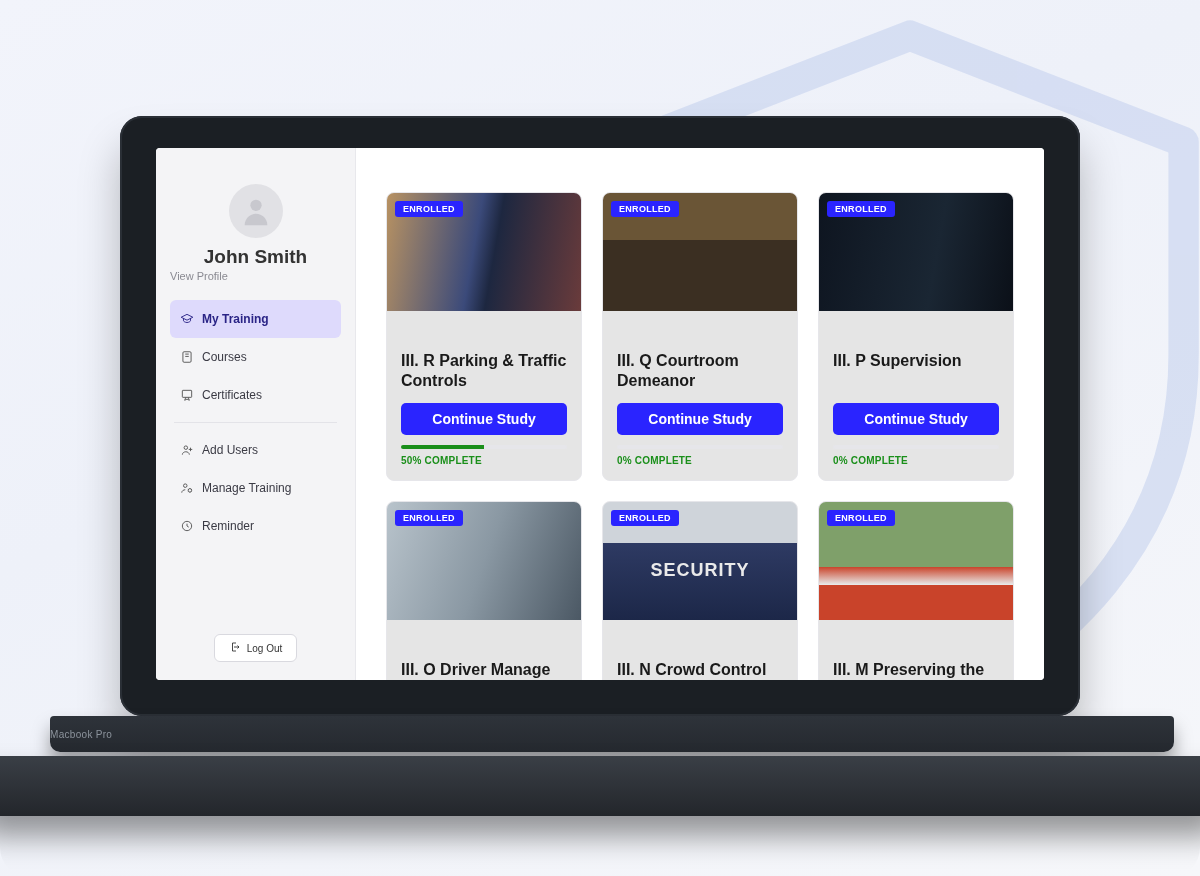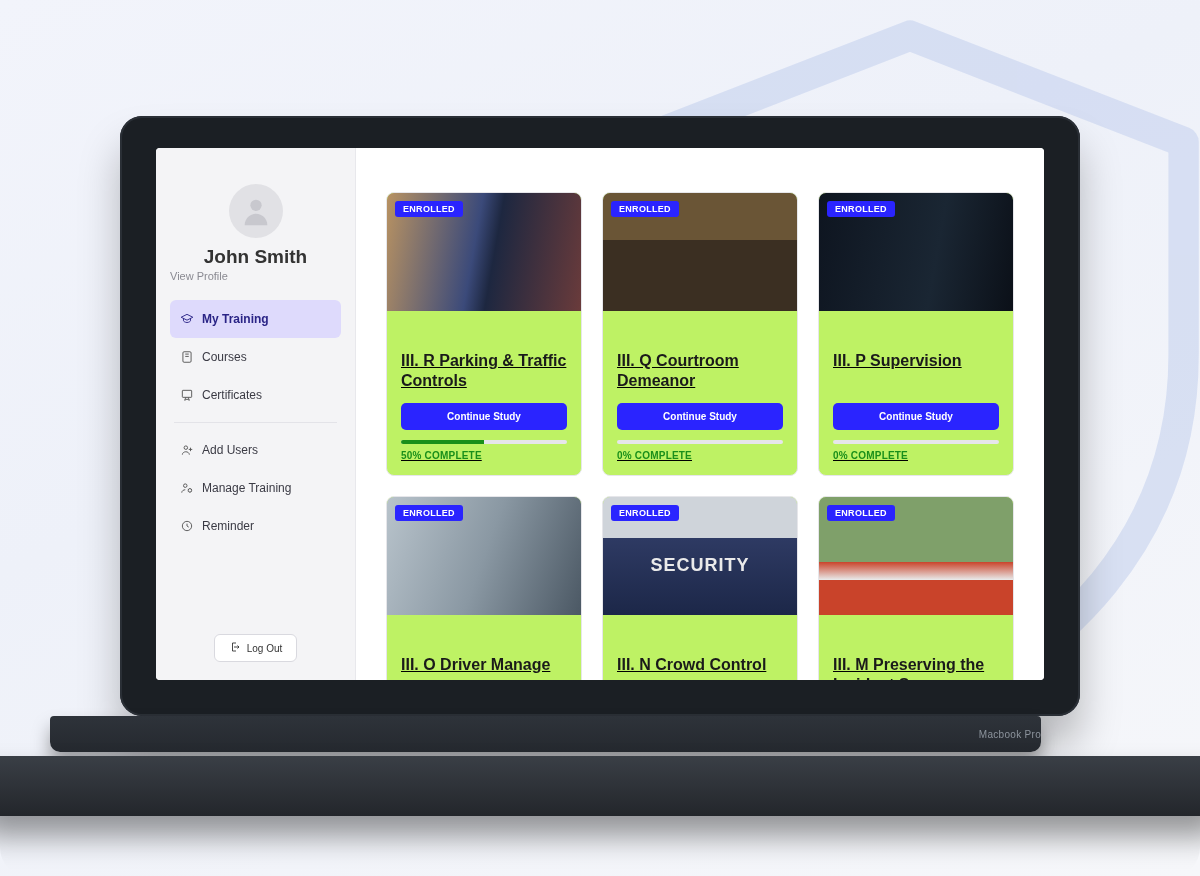--- a/index.html
+++ b/index.html
@@ -19,22 +19,22 @@
   }
   .bezel {
     width:960px; height:600px; background:#1b1f24; border-radius:22px;
     padding:32px 36px 36px 36px;
     box-shadow: 0 30px 40px rgba(0,0,0,.25), inset 0 0 0 2px #2a2f36;
   }
   .screen {
     width:100%; height:100%; background:#fff; border-radius:4px; overflow:hidden; display:flex;
   }
   .base-top {
-    width:991px; height:36px; margin-left:-70px; background:linear-gradient(#2e333a,#25292f);
-    border-radius:4px 4px 10px 10px; display:flex; align-items:center; justify-content:flex-end;
+    width:1124px; height:36px; margin-left:-70px; background:linear-gradient(#2e333a,#25292f);
+    border-radius:4px 4px 10px 10px; display:flex; align-items:center; justify-content:flex-start;
     box-shadow:0 12px 18px rgba(0,0,0,.35);
   }
   .base-top .brand { font-size:10px; color:#8c939c; letter-spacing:.3px;}
   .base-bottom {
     width:1240px; height:60px; margin-left:-140px; margin-top:4px; background:linear-gradient(#3a3f46,#23262b);
     border-radius:6px; box-shadow:0 20px 30px rgba(0,0,0,.4);
   }
 
   
   .sidebar {
@@ -51,26 +51,26 @@
   .nav .ico{width:14px;height:14px;flex:0 0 14px;display:inline-flex;align-items:center;justify-content:center;}
   .nav .ico svg{width:14px;height:14px;stroke:#555;fill:none;stroke-width:1.6;}
   .nav li.active .ico svg{stroke:#2a2486;}
   .divider{height:1px;background:#e3e3e8;margin:8px 4px;}
   .logout{margin-top:auto;align-self:center;border:1px solid #d9d9df;border-radius:6px;padding:6px 14px;display:flex;align-items:center;gap:6px;font-size:10px;color:#333;background:#fff;cursor:pointer;}
   .logout svg{width:12px;height:12px;stroke:#333;fill:none;stroke-width:1.8;}
 
   
   .main { flex:1; background:#fff; padding:44px 30px 0 30px; overflow:hidden;}
   .grid { display:grid; grid-template-columns:repeat(3,1fr); gap:20px;}
-  .card { border:1px solid #e6e6ea; border-radius:8px; overflow:hidden; background:#bef264; display:flex; flex-direction:column;text-decoration:underline;}
+  .card { border:1px solid #e6e6ea; border-radius:8px; overflow:hidden; background:#e5e5e5; display:flex; flex-direction:column;}
   .thumb { height:118px; position:relative; background:#888;}
   .badge { position:absolute; top:8px; left:8px; background:#2a24ff; color:#fff; font-size:9px; font-weight:700; letter-spacing:.3px; padding:3px 8px; border-radius:3px;}
   .cbody { padding:12px 14px 14px;margin-top:28px;}
   .ctitle { font-size:16px; font-weight:700; color:#1a1a1a; line-height:1.25; min-height:40px;}
-  .cta { margin-top:12px; width:100%; background:#2a24ff; color:#fff; border:none; border-radius:5px; padding:8px 0; font-size:10px; font-weight:600; cursor:pointer;}
+  .cta { margin-top:12px; width:100%; background:#2a24ff; color:#fff; border:none; border-radius:5px; padding:8px 0; font-size:14px; font-weight:600; cursor:pointer;}
   .pbar { height:4px; background:#e6e6ea; border-radius:3px; margin-top:10px; overflow:hidden;}
   .pfill{height:100%; background:#1a8f1a;}
   .ptext{ font-size:10px; font-weight:700; color:#1a8f1a; margin-top:6px; letter-spacing:.2px;}
 
   .card.short .cbody{padding-bottom:8px;}
   .card.short .ctitle{min-height:0;}
 
   
   .th1{background:linear-gradient(100deg,#b89262 0%,#3b4a7a 45%,#1d2740 55%,#6a3b3b 100%);}
   .th2{background:linear-gradient(180deg,#6a5536 0%,#6a5536 40%,#3b2f22 40%,#3b2f22 100%);}

